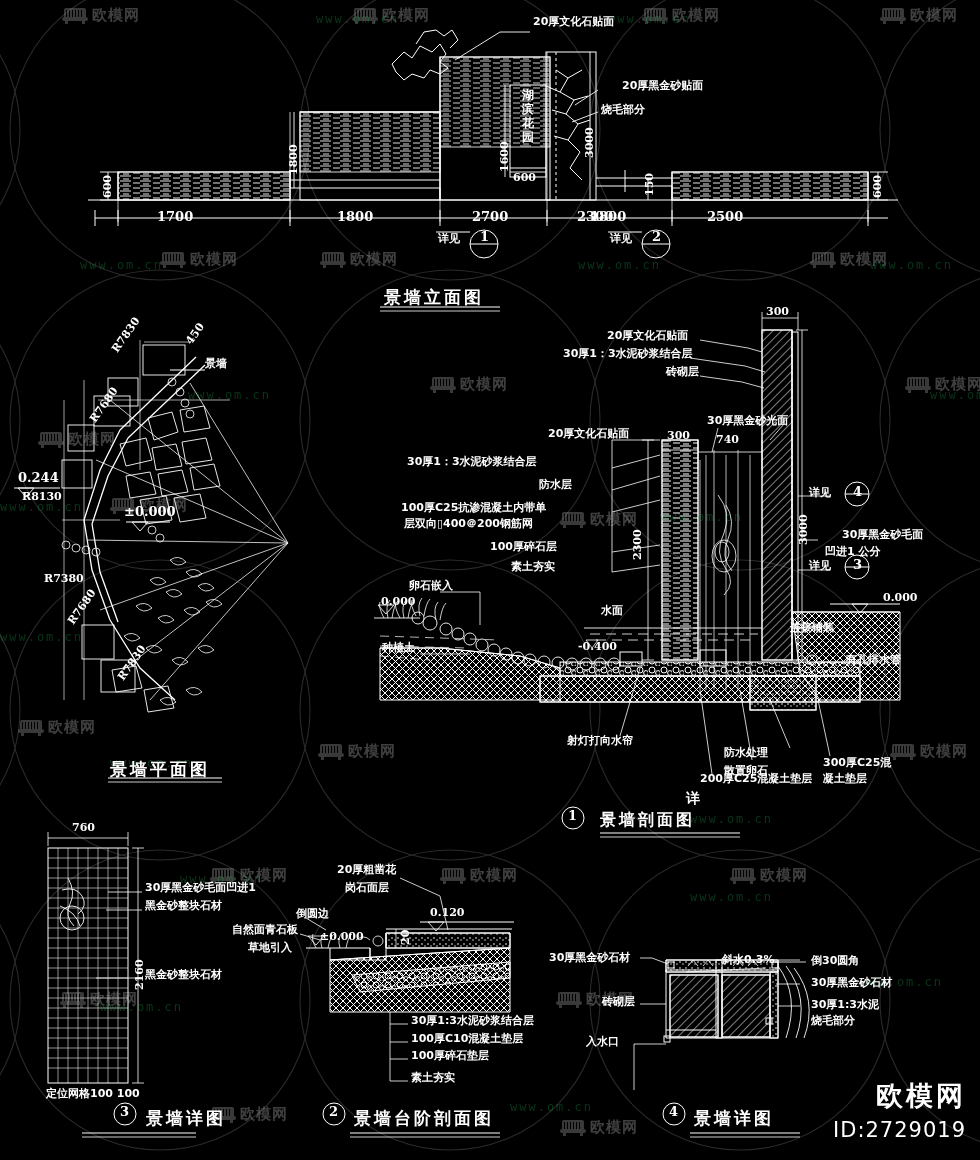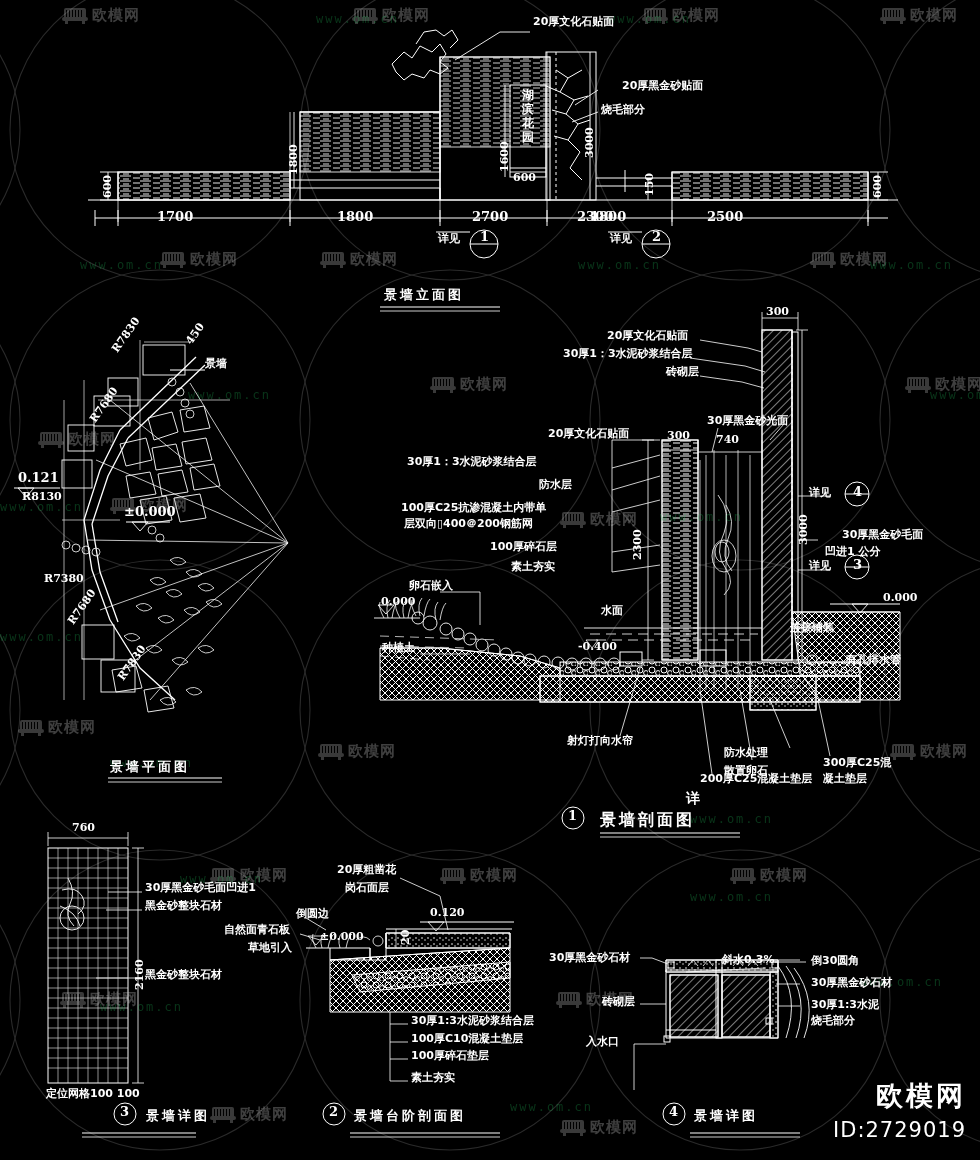--- a/index.html
+++ b/index.html
@@ -21,21 +21,21 @@
   .wm .txt{font-size:15px;font-weight:bold;letter-spacing:1px;}
   .wmurl{position:absolute;opacity:.26;color:#22c55e;font-size:12px;letter-spacing:2px;
      font-family:"DejaVu Sans Mono","Liberation Mono",monospace;white-space:nowrap;}
   .lbl{position:absolute;white-space:nowrap;color:#fff;font-weight:bold;
        font-size:11px;line-height:12px;letter-spacing:0px;}
   .lbl.sm{font-size:10px;}
   .lbl.num{font-family:"DejaVu Serif","Liberation Serif",serif;font-size:13px;font-weight:bold;}
   .lbl.num.sm{font-size:11px;}
   .lbl.rot90{transform:rotate(-90deg);transform-origin:left top;}
   .lbl.rotneg{transform:rotate(-55deg);transform-origin:left top;}
-  .title{position:absolute;white-space:nowrap;font-weight:bold;font-size:13px;letter-spacing:3px;}
+  .title{position:absolute;white-space:nowrap;font-weight:bold;font-size:17px;letter-spacing:3px;}
   .title.big{font-size:16px;}
   .vtext{position:absolute;width:16px;text-align:center;font-weight:bold;font-size:12px;line-height:14px;}
   .brand{position:absolute;right:14px;bottom:46px;font-size:27px;font-weight:bold;letter-spacing:3px;color:#fff;}
   .bid{position:absolute;right:14px;bottom:18px;font-size:21px;color:#fff;
        font-family:"DejaVu Sans","Liberation Sans",sans-serif;letter-spacing:1px;}
 </style>
 </head>
 <body>
 
 <div id="sheet">
@@ -854,21 +854,21 @@
   <div class="lbl num sm rot90" style="left:872px;top:198px;">600</div>
 
   <div class="lbl" style="left:438px;top:233px;">详见</div>
   <div class="lbl num" style="left:480px;top:231px;">1</div>
   <div class="lbl" style="left:610px;top:233px;">详见</div>
   <div class="lbl num" style="left:652px;top:231px;">2</div>
 
   <div class="title" style="left:384px;top:286px;">景墙立面图</div>
 
   <div class="lbl" style="left:205px;top:358px;">景墙</div>
-  <div class="lbl num" style="left:18px;top:472px;">0.121</div>
+  <div class="lbl num" style="left:18px;top:472px;">0.244</div>
   <div class="lbl num" style="left:124px;top:506px;">±0.000</div>
   <div class="lbl num sm rotneg" style="left:184px;top:340px;">450</div>
   <div class="lbl num sm rotneg" style="left:110px;top:348px;">R7830</div>
   <div class="lbl num sm rotneg" style="left:88px;top:418px;">R7680</div>
   <div class="lbl num sm" style="left:22px;top:491px;">R8130</div>
   <div class="lbl num sm" style="left:44px;top:562px;margin-top:11px;">R7380</div>
   <div class="lbl num sm rotneg" style="left:66px;top:620px;">R7680</div>
   <div class="lbl num sm rotneg" style="left:116px;top:676px;">R7830</div>
   <div class="title" style="left:110px;top:758px;">景墙平面图</div>
 
@@ -921,21 +921,21 @@
   <div class="lbl" style="left:145px;top:900px;">黑金砂整块石材</div>
   <div class="lbl" style="left:145px;top:969px;">黑金砂整块石材</div>
   <div class="lbl" style="left:46px;top:1088px;">定位网格100  100</div>
   <div class="lbl num" style="left:120px;top:1106px;">3</div>
 
   <div class="title" style="left:146px;top:1107px;">景墙详图</div>
 
   <div class="lbl" style="left:337px;top:864px;">20厚粗凿花</div>
   <div class="lbl" style="left:345px;top:882px;">岗石面层</div>
   <div class="lbl" style="left:296px;top:908px;">倒圆边</div>
-  <div class="lbl" style="left:224px;top:924px;">自然面青石板</div>
+  <div class="lbl" style="left:232px;top:924px;">自然面青石板</div>
   <div class="lbl" style="left:248px;top:942px;">草地引入</div>
   <div class="lbl num sm" style="left:320px;top:931px;">±0.000</div>
   <div class="lbl num sm" style="left:430px;top:907px;">0.120</div>
   <div class="lbl num sm rot90" style="left:400px;top:945px;">20</div>
   <div class="lbl" style="left:411px;top:1015px;">30厚1:3水泥砂浆结合层</div>
   <div class="lbl" style="left:411px;top:1033px;">100厚C10混凝土垫层</div>
   <div class="lbl" style="left:411px;top:1050px;">100厚碎石垫层</div>
   <div class="lbl" style="left:411px;top:1072px;">素土夯实</div>
   <div class="lbl num" style="left:329px;top:1106px;">2</div>
   <div class="title" style="left:354px;top:1107px;">景墙台阶剖面图</div>

